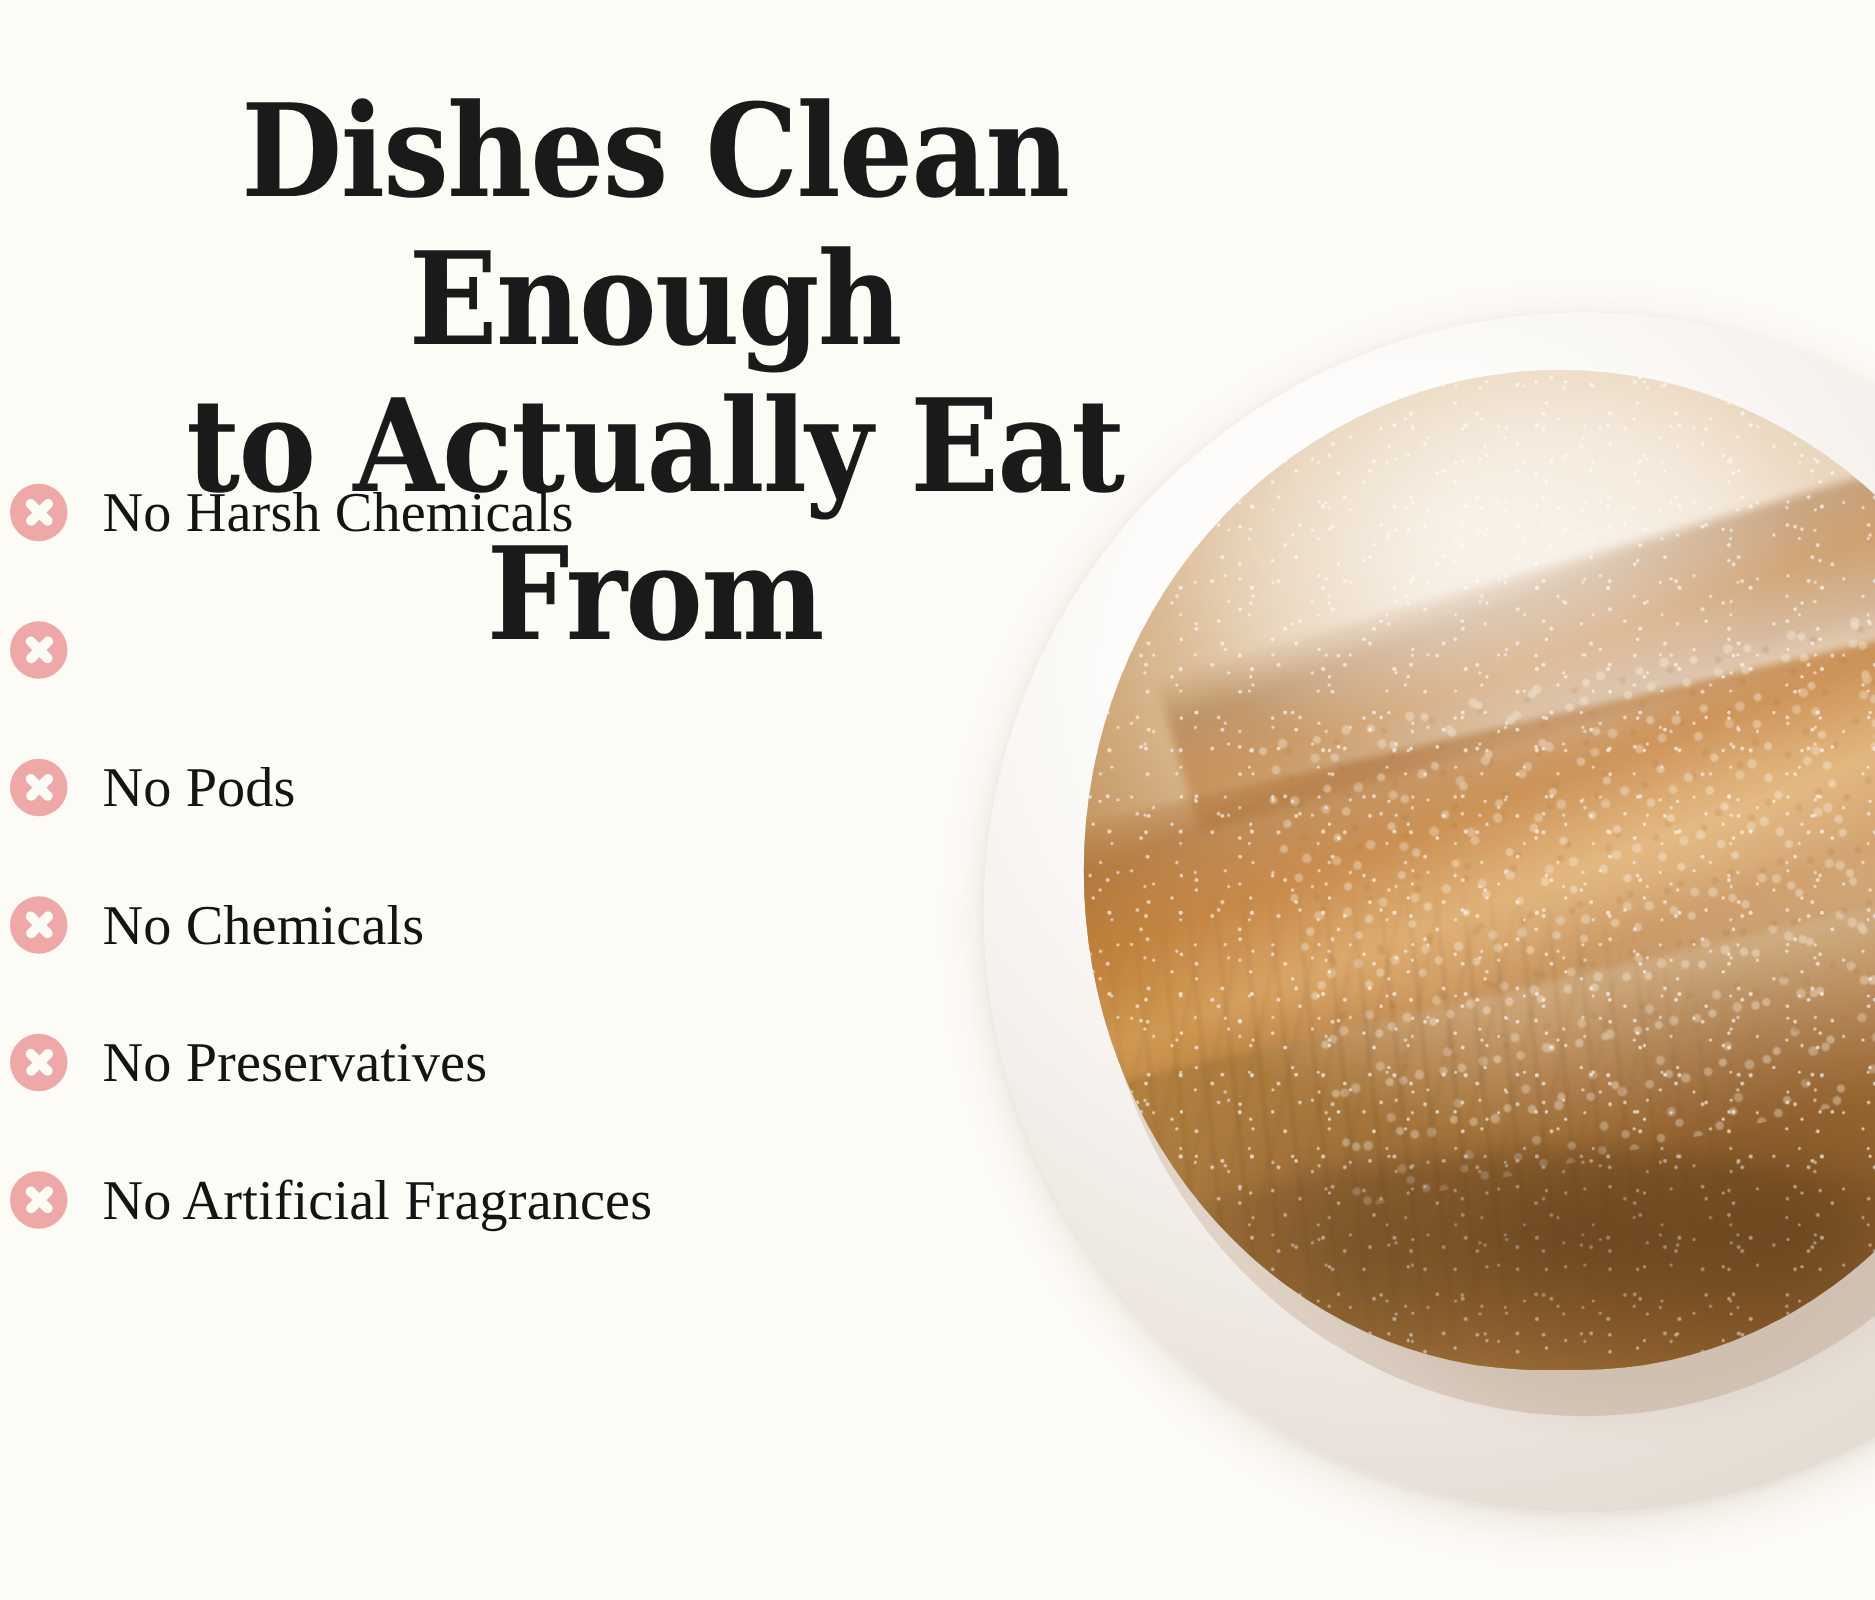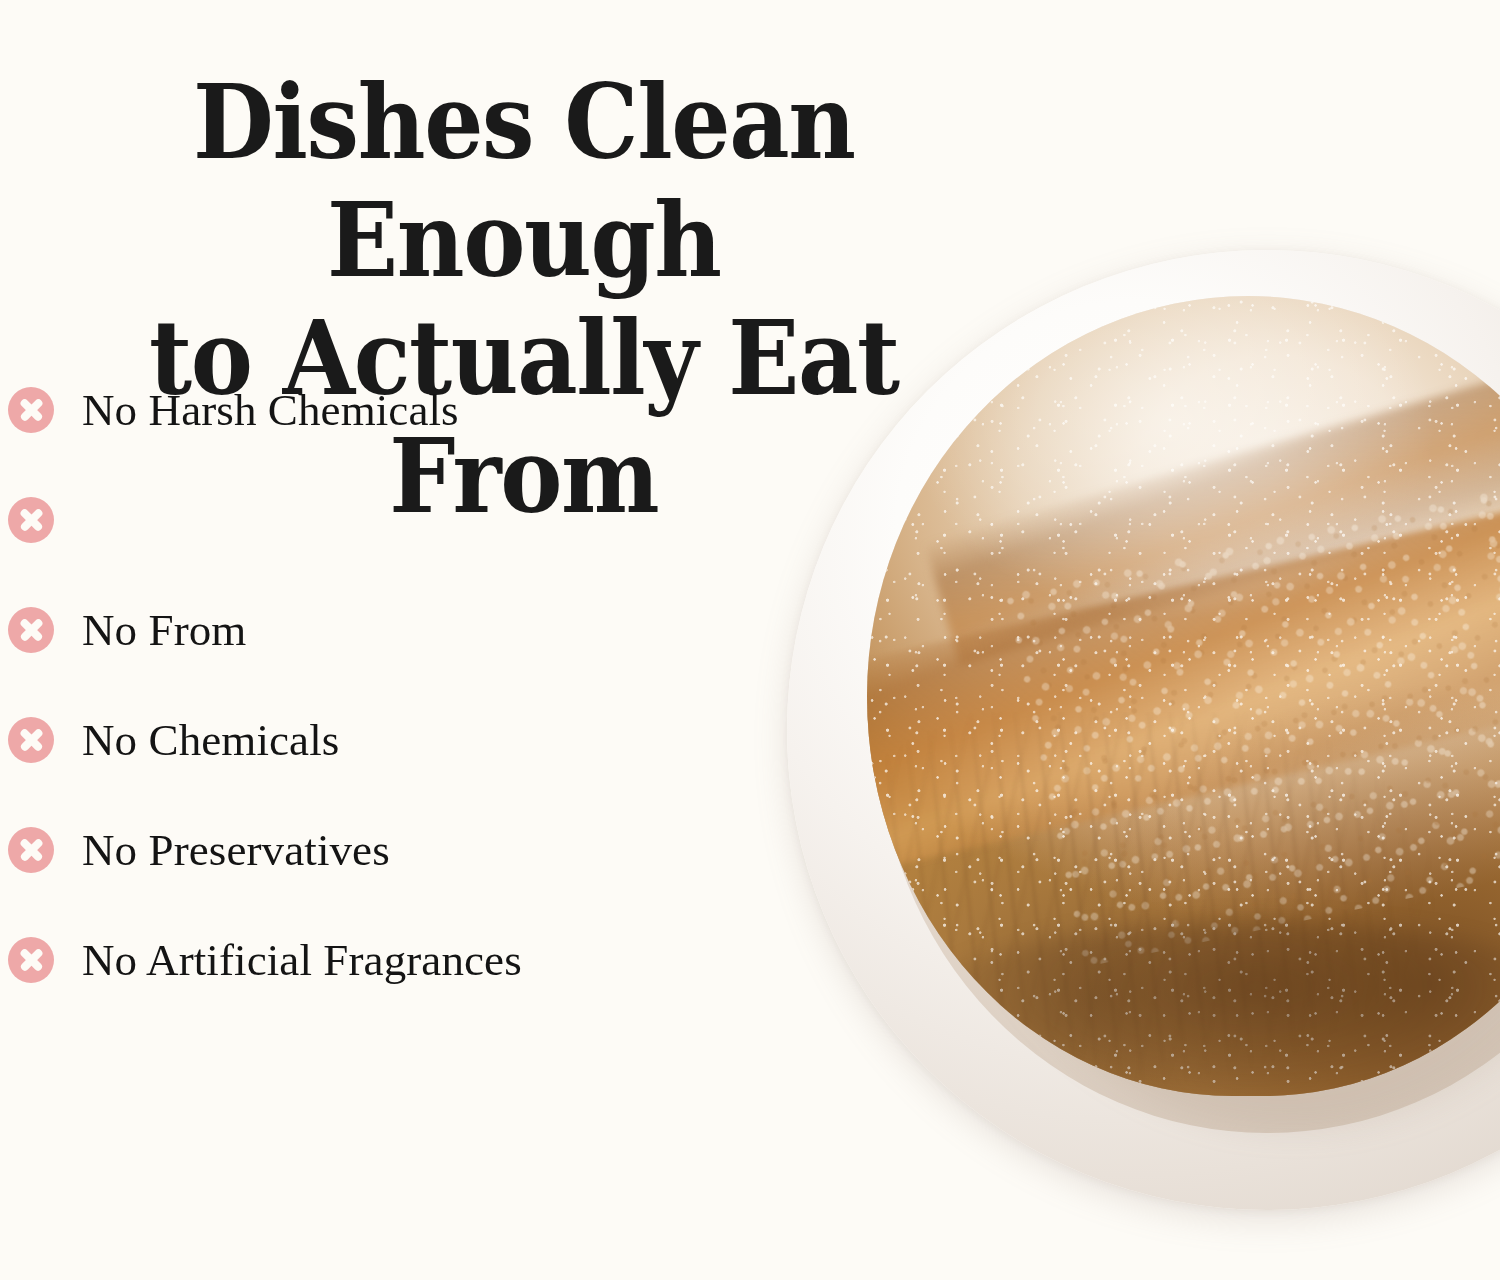--- a/index.html
+++ b/index.html
@@ -352,21 +352,21 @@
       <span class="benefit-label">No Harsh Chemicals</span>
     </li>
 
 
     <li class="benefit-row">
       <span class="x-icon"></span>
     </li>
 
     <li class="benefit-row">
       <span class="x-icon"></span>
-      <span class="benefit-label">No From</span>
+      <span class="benefit-label">No Pods</span>
     </li>
 
     <li class="benefit-row">
       <span class="x-icon"></span>
       <span class="benefit-label">No Chemicals</span>
     </li>
 
     <li class="benefit-row">
       <span class="x-icon"></span>
       <span class="benefit-label">No Preservatives</span>

